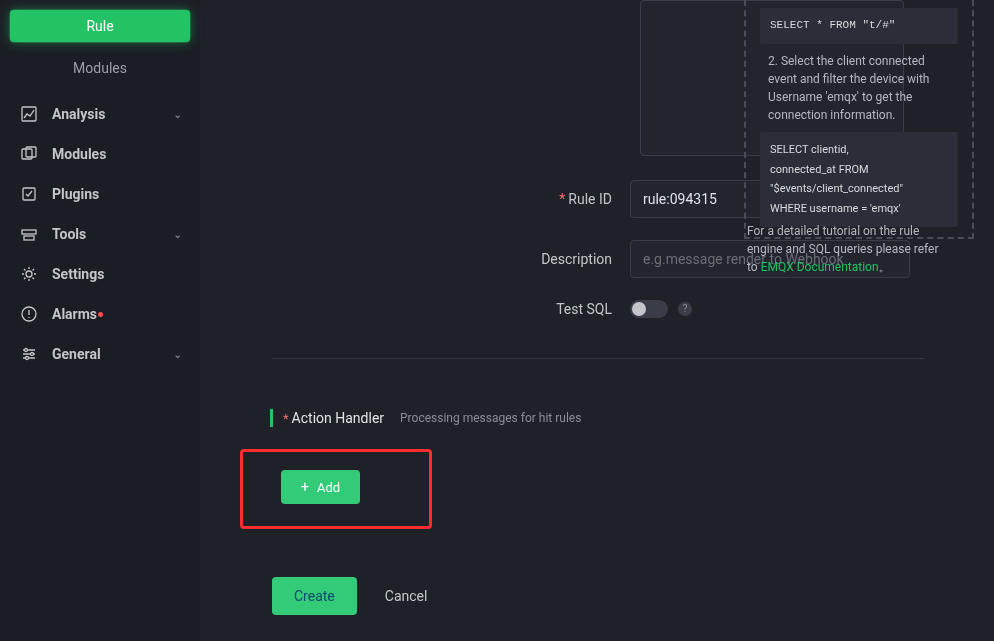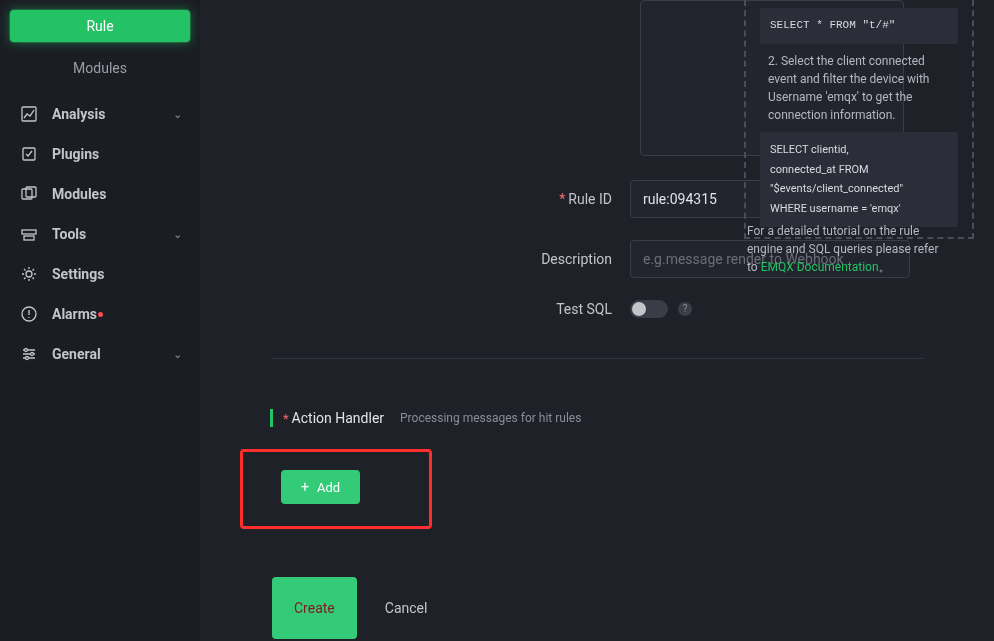--- a/index.html
+++ b/index.html
@@ -201,24 +201,24 @@
     }
     .bottom-row {
       margin-top: 48px;
       padding-left: 32px;
       display: flex;
       align-items: center;
       gap: 28px;
     }
     .create-btn {
       background: #34cb78;
-      color: #7f1d1d;
+      color: #0c4a6e;
       border: none;
       border-radius: 4px;
-      padding: 23px 22px;
+      padding: 11px 22px;
       font-size: 14px;
     }
     .cancel-btn {
       background: transparent;
       border: none;
       color: #c4c5cb;
       font-size: 14px;
     }
     .ex-panel {
       position: absolute;
@@ -274,35 +274,35 @@
           <path d="M3 12 L6 8 L9 10 L13 4"></path>
         </svg>
     </span>
     <span>Analysis</span>
     <span class="chevy">⌄</span>
   </div>
 
   <div class="sidebar-item">
     <span class="icon">
       <svg width="16" height="16" viewBox="0 0 16 16" fill="none" stroke="#c4c5cb" stroke-width="1.3">
+          <rect x="1" y="3" width="10" height="10" rx="1"></rect>
+          <rect x="5" y="1" width="10" height="10" rx="1"></rect>
+        </svg>
+    </span>
+    <span>Modules</span>
+  </div>
+
+  <div class="sidebar-item">
+    <span class="icon">
+      <svg width="16" height="16" viewBox="0 0 16 16" fill="none" stroke="#c4c5cb" stroke-width="1.3">
           <rect x="2" y="2" width="12" height="12" rx="1"></rect>
           <path d="M5 8 L7 10 L11 5"></path>
         </svg>
     </span>
     <span>Plugins</span>
-  </div>
-
-  <div class="sidebar-item">
-    <span class="icon">
-      <svg width="16" height="16" viewBox="0 0 16 16" fill="none" stroke="#c4c5cb" stroke-width="1.3">
-          <rect x="1" y="3" width="10" height="10" rx="1"></rect>
-          <rect x="5" y="1" width="10" height="10" rx="1"></rect>
-        </svg>
-    </span>
-    <span>Modules</span>
   </div>
 
   <div class="sidebar-item">
     <span class="icon">
       <svg width="16" height="16" viewBox="0 0 16 16" fill="none" stroke="#c4c5cb" stroke-width="1.3">
           <rect x="1" y="4" width="14" height="4"></rect>
           <rect x="3" y="10" width="10" height="4"></rect>
         </svg>
     </span>
     <span>Tools</span>

